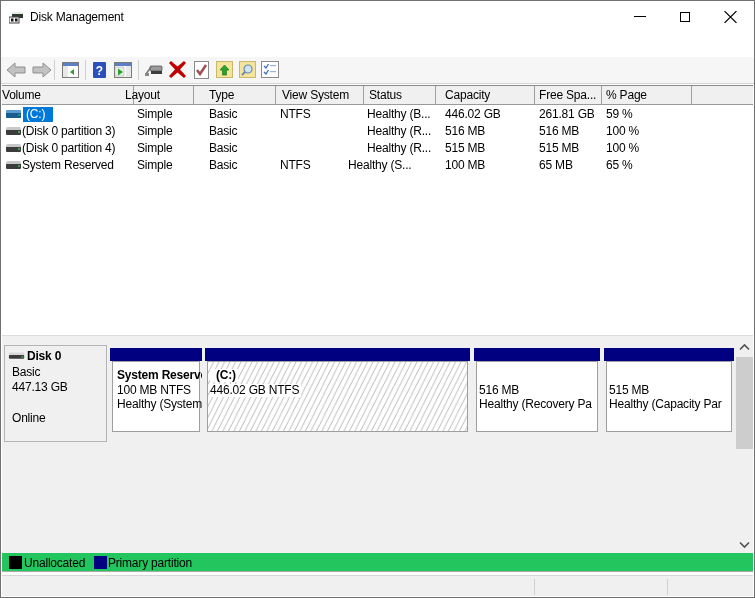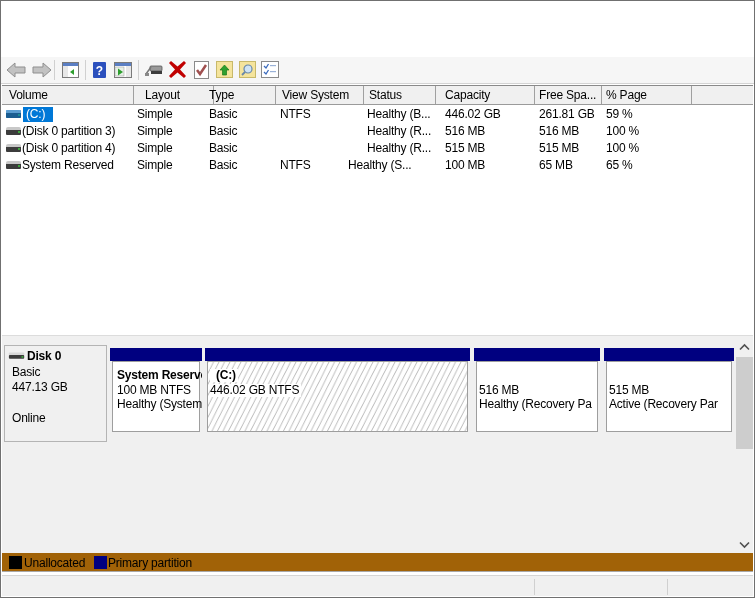--- a/index.html
+++ b/index.html
@@ -30,28 +30,43 @@
 .dicon .b { position:absolute; left:0; top:3px; width:15px; height:5px; background:#3c3c3c; border-radius:0 0 1px 1px; }
 .dicon .g { position:absolute; right:1px; top:4px; width:2px; height:2px; background:#3da53d; }
 
 #botpane { left:1px; top:338px; width:751px; height:214px; background:#f0f0f0; }
 .labelbox { position:absolute; left:2px; width:103px; background:#f0f0f0; border:1px solid #b4b4b4; }
 .block { position:absolute; top:9px; height:85px; }
 .block .bar { position:absolute; left:0; top:0; width:100%; height:13px; background:#000080; }
 .block .body { position:absolute; left:2px; top:13px; right:2px; bottom:1px; background:#fff; border:1px solid #9e9e9e; }
 .block .txt { position:absolute; letter-spacing:-0.2px; white-space:nowrap; overflow:hidden; height:13px; line-height:13px; }
 
-#legend { left:1px; top:552px; width:751px; height:19px; background:#a16207; border-bottom:1px solid #a8a8a8; }
+#legend { left:1px; top:552px; width:751px; height:19px; background:#22c55e; border-bottom:1px solid #a8a8a8; }
 #statusbar { left:1px; top:574px; width:751px; height:21px; background:#f0f0f0; border-top:1px solid #d5d5d5; }
 .sq { position:absolute; top:3px; width:13px; height:13px; }
 .bold { font-weight:bold; }
 </style>
 </head>
 <body>
 <div id="win">
+  <div class="abs" id="titlebar">
+    <svg class="abs" style="left:8px;top:9px" width="15" height="14" viewBox="0 0 15 14">
+      <rect x="3" y="2" width="11" height="3" fill="#e8ece8"></rect>
+      <rect x="3" y="4" width="11" height="4" fill="#2f3a2f"></rect>
+      <rect x="0" y="7" width="10" height="6" fill="#f4f4f4" stroke="#444" stroke-width="1"></rect>
+      <rect x="2" y="8.5" width="2.5" height="3" fill="#1a1a1a"></rect>
+      <rect x="6" y="8.5" width="2.5" height="3" fill="#1a1a1a"></rect>
+    </svg>
+    <div class="abs" id="title-text">Disk Management</div>
+    <div class="abs" id="btn-min"></div>
+    <div class="abs" id="btn-max"></div>
+    <svg class="abs" id="btn-close" viewBox="0 0 13 12">
+        <path d="M0.5 0 L12.5 12 M12.5 0 L0.5 12" stroke="#000" fill="none" stroke-width="1.1"></path>
+      </svg>
+  </div>
   <div class="abs" id="toolbar">
 
     <svg class="abs" style="left:5px;top:5px" width="20" height="16" viewBox="0 0 20 16">
       <path d="M1 8 L9 1 L9 5 L19 5 L19 11 L9 11 L9 15 Z" fill="#c2c2c2" stroke="#8f8f8f" stroke-width="1"></path>
     </svg>
 
     <svg class="abs" style="left:31px;top:5px" width="20" height="16" viewBox="0 0 20 16">
       <path d="M19 8 L11 1 L11 5 L1 5 L1 11 L11 11 L11 15 Z" fill="#c2c2c2" stroke="#8f8f8f" stroke-width="1"></path>
     </svg>
     <div class="tsep" style="left:53px"></div>
@@ -108,22 +123,22 @@
     <svg class="abs" style="left:260px;top:4px" width="18" height="17" viewBox="0 0 18 17">
       <rect x="0.5" y="0.5" width="17" height="16" fill="#fff" stroke="#8a8a8a"></rect>
       <path d="M3 5 L5 7 L7.5 3" stroke="#3a6abd" stroke-width="1.3" fill="none"></path>
       <path d="M3 11 L5 13 L7.5 9" stroke="#3a6abd" stroke-width="1.3" fill="none"></path>
       <rect x="9" y="4" width="6" height="1.2" fill="#9ab2d8"></rect>
       <rect x="9" y="10" width="6" height="1.2" fill="#9ab2d8"></rect>
     </svg>
   </div>
   <div class="abs" id="toppane">
     <div id="lvheader">
-      <div class="hcell" style="left:0;width:132px;padding-left:7px">Volume</div>
-      <div class="hcell" style="left:140px;width:72px;padding-left:3px">Layout</div>
+      <div class="hcell" style="left:0;width:132px;">Volume</div>
+      <div class="hcell" style="left:120px;width:72px;padding-left:3px">Layout</div>
       <div class="hcell" style="left:204px;width:70px;padding-left:3px">Type</div>
       <div class="hcell" style="left:274px;width:88px;padding-left:6px">View System</div>
       <div class="hcell" style="left:362px;width:72px;padding-left:5px">Status</div>
       <div class="hcell" style="left:434px;width:99px;padding-left:9px">Capacity</div>
       <div class="hcell" style="left:533px;width:67px;padding-left:4px">Free Spa...</div>
       <div class="hcell" style="left:600px;width:90px;padding-left:4px">% Page</div>
       <div class="hcell" style="left:690px;width:60px;border-right:none">&nbsp;</div>
     </div>
     <div class="row" style="top:20px">
       <div class="dicon">
@@ -226,21 +241,21 @@
     <div class="block" style="left:472px;width:126px">
       <div class="bar"></div>
         <div class="body"></div>
       <div class="txt" style="left:5px;top:36px;width:112px">516 MB</div>
       <div class="txt" style="left:5px;top:50px;width:115px">Healthy (Recovery Pa</div>
     </div>
     <div class="block" style="left:602px;width:130px">
       <div class="bar"></div>
         <div class="body"></div>
       <div class="txt" style="left:5px;top:36px;width:116px">515 MB</div>
-      <div class="txt" style="left:5px;top:50px;width:120px">Active (Recovery Par</div>
+      <div class="txt" style="left:5px;top:50px;width:120px">Healthy (Capacity Par</div>
     </div>
 
 
     <div class="abs" style="left:734px;top:0;width:17px;height:214px;background:#f0f0f0">
       <svg class="abs" style="left:0;top:0" width="17" height="17" viewBox="0 0 17 17">
           <path d="M4 10.5 L8.5 6 L13 10.5" stroke="#505050" fill="none" stroke-width="1.6"></path>
         </svg>
       <div class="abs" style="left:0;top:18px;width:17px;height:92px;background:#cdcdcd"></div>
       <svg class="abs" style="left:0;top:197px" width="17" height="17" viewBox="0 0 17 17">
           <path d="M4 6.5 L8.5 11 L13 6.5" stroke="#505050" fill="none" stroke-width="1.6"></path>

